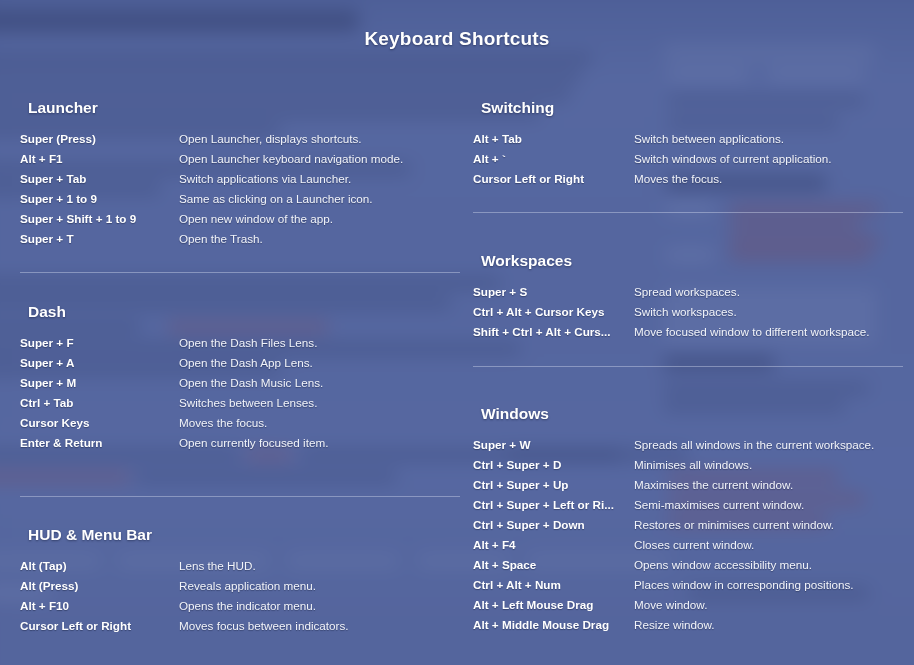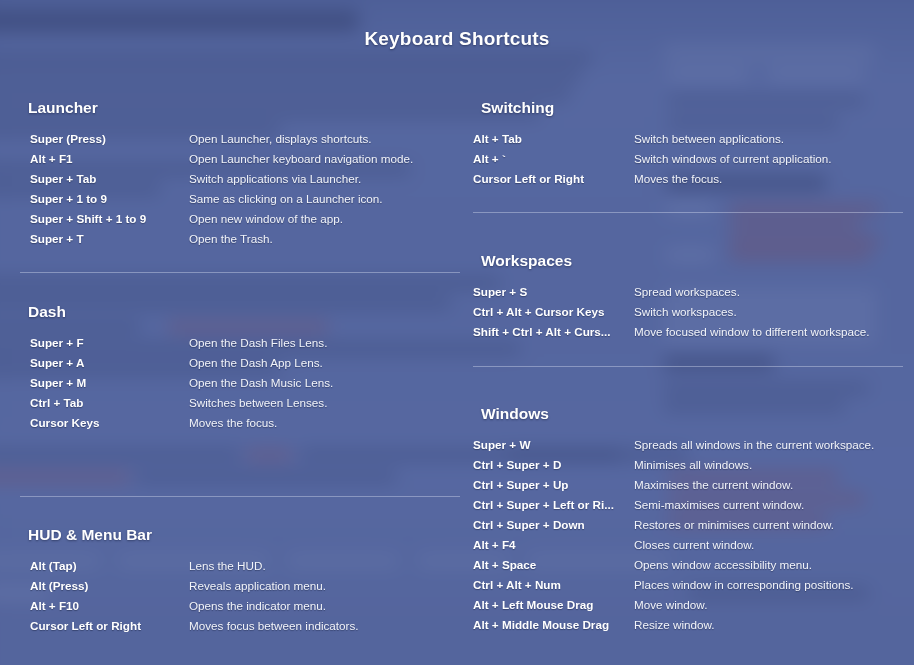--- a/index.html
+++ b/index.html
@@ -106,21 +106,21 @@
     overflow: hidden;
     text-shadow: 0 1px 1px rgba(20,28,60,.45);
   }
   .desc {
     color: #f2f4fa;
     font-size: 11.7px;
     font-weight: normal;
     white-space: nowrap;
     text-shadow: 0 1px 1px rgba(20,28,60,.45);
   }
-  .col-left .key  { width: 159px; margin-left: 10px; }
+  .col-left .key  { width: 159px; }
   .col-right .key { width: 161px; }
 
   .divider {
     position: absolute;
     left: 0;
     height: 1px;
     background: rgba(226,232,246,.38);
   }
   .col-left  .divider { width: 440px; }
   .col-right .divider { width: 430px; }
@@ -250,20 +250,24 @@
           <span class="desc">Open the Dash Music Lens.</span>
         </div>
         <div class="row">
           <span class="key">Ctrl + Tab</span>
           <span class="desc">Switches between Lenses.</span>
         </div>
         <div class="row">
           <span class="key">Cursor Keys</span>
           <span class="desc">Moves the focus.</span>
         </div>
+        <div class="row">
+          <span class="key">Enter &amp; Return</span>
+          <span class="desc">Open currently focused item.</span>
+        </div>
       </div>
     </div>
 
     <div class="divider" style="top:496px;"></div>
 
     <div class="section" style="top:526px;">
       <div class="section-title">HUD &amp; Menu Bar</div>
       <div class="rows">
         <div class="row">
           <span class="key">Alt (Tap)</span>

